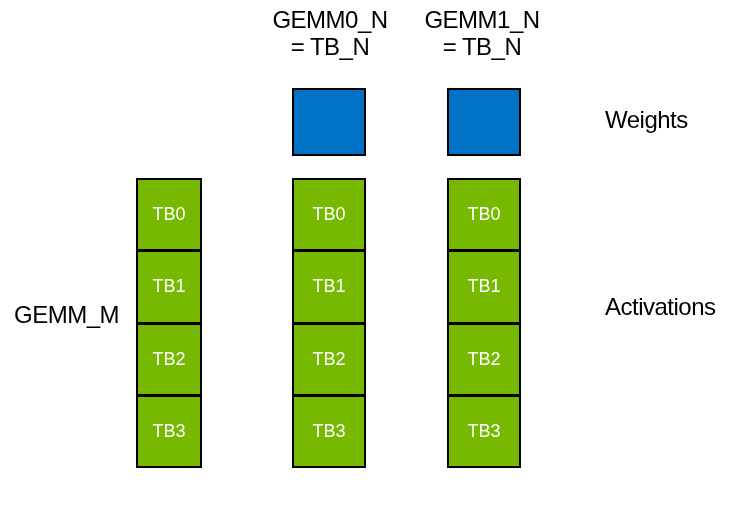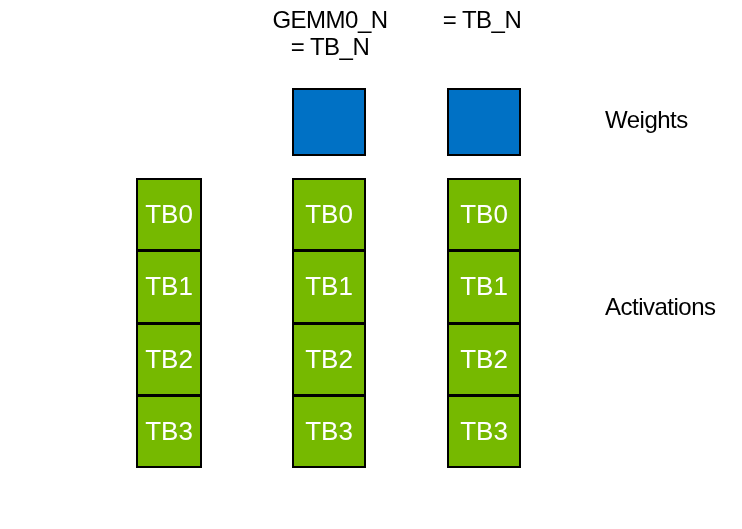--- a/index.html
+++ b/index.html
@@ -71,42 +71,44 @@
   .activation-column-0 { left: 136px; width: 66px; }
   .activation-column-1 { left: 292px; width: 74px; }
   .activation-column-2 { left: 447px; width: 74px; }
   .tb-block {
     flex: 1;
     background: var(--green, #76B900);
     display: flex;
     align-items: center;
     justify-content: center;
     color: var(--block-text, #ffffff);
-    font-size: 26px;
+    font-size: 18px;
   }
 </style>
 </head>
 <body>
 
 <div class="canvas">
 
   <div class="top-label top-label-0">
     <div>GEMM0_N</div>
     <div>= TB_N</div>
   </div>
 
   <div class="top-label top-label-1">
+    <div>GEMM1_N</div>
     <div>= TB_N</div>
   </div>
 
   <div class="weights-square weights-square-0"></div>
   <div class="weights-square weights-square-1"></div>
 
   <div class="side-label weights-label">Weights</div>
   <div class="side-label activations-label">Activations</div>
+  <div class="side-label gemm-m-label">GEMM_M</div>
 
   <div class="activation-column activation-column-0">
     <div class="tb-block">
         <span>TB0</span>
       </div>
     <div class="tb-block">
         <span>TB1</span>
       </div>
     <div class="tb-block">
         <span>TB2</span>

